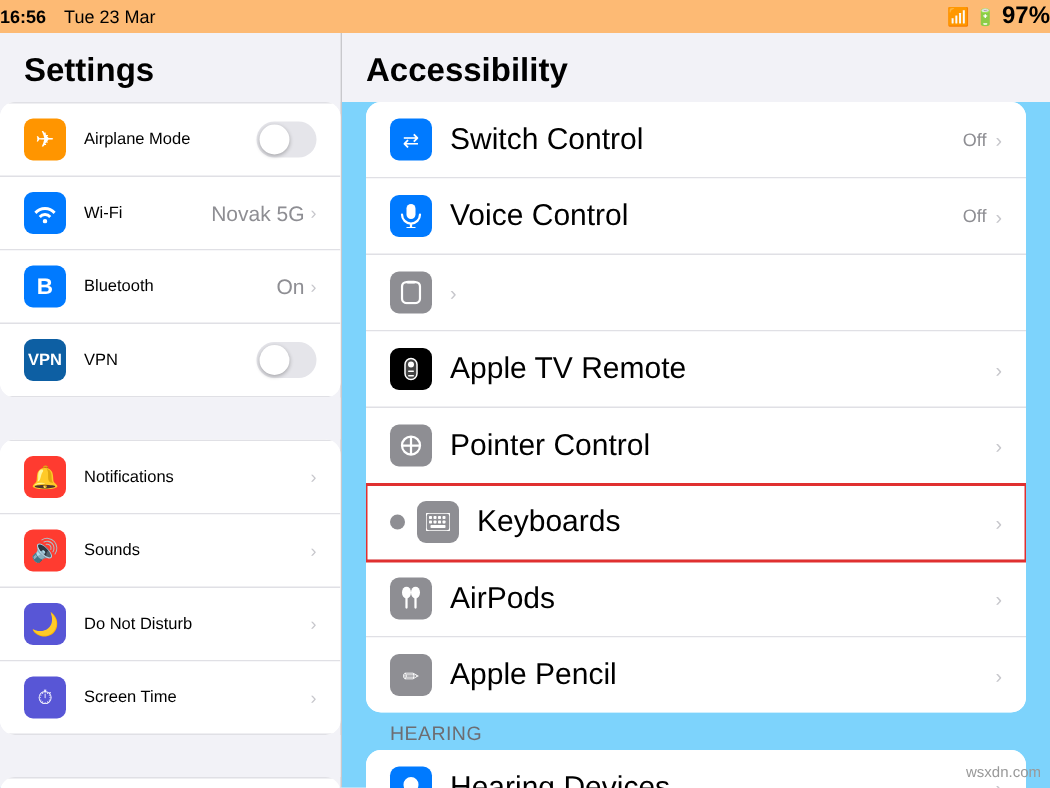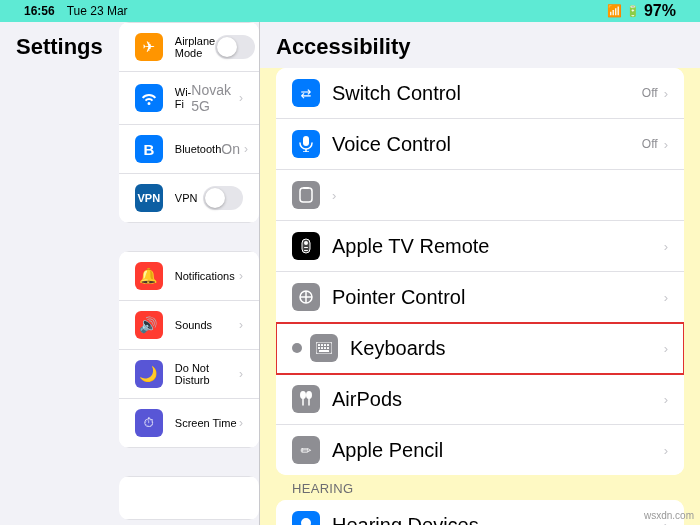--- a/index.html
+++ b/index.html
@@ -8,46 +8,46 @@
       background: #f2f2f7;
       width: 700px;
       height: 525px;
       overflow: hidden;
       position: relative;
     }
 
     
     .status-bar {
       height: 22px;
-      background: #5eead4;
+      background: #fdba74;
       display: flex;
       align-items: center;
       justify-content: space-between;
-      padding: 0 24px;
+      padding: 0 0;
       font-size: 12px;
       font-weight: 600;
       color: #000;
     }
     .status-left { display: flex; align-items: center; gap: 4px; }
     .status-right { display: flex; align-items: center; gap: 4px; }
 
     
     .app-container {
       display: flex;
       height: calc(525px - 22px);
       background: #f2f2f7;
     }
 
     
     .sidebar {
-      width: 260px;
+      width: 228px;
       background: #f2f2f7;
       border-right: 1px solid #c8c8cc;
       display: flex;
-      flex-direction: row;
+      flex-direction: column;
       overflow: hidden;
     }
 
     .sidebar-header {
       padding: 12px 16px 8px;
       font-size: 22px;
       font-weight: 700;
       color: #000;
       background: #f2f2f7;
     }
@@ -123,21 +123,21 @@
       border-radius: 50%;
       position: absolute;
       top: 2px;
       box-shadow: 0 1px 3px rgba(0,0,0,0.3);
     }
     .toggle.off .toggle-knob { left: 2px; }
 
     
     .right-panel {
       flex: 1;
-      background: #fef9c3;
+      background: #7dd3fc;
       display: flex;
       flex-direction: column;
       overflow: hidden;
     }
 
     .right-header {
       padding: 12px 16px 8px;
       font-size: 22px;
       font-weight: 700;
       color: #000;

